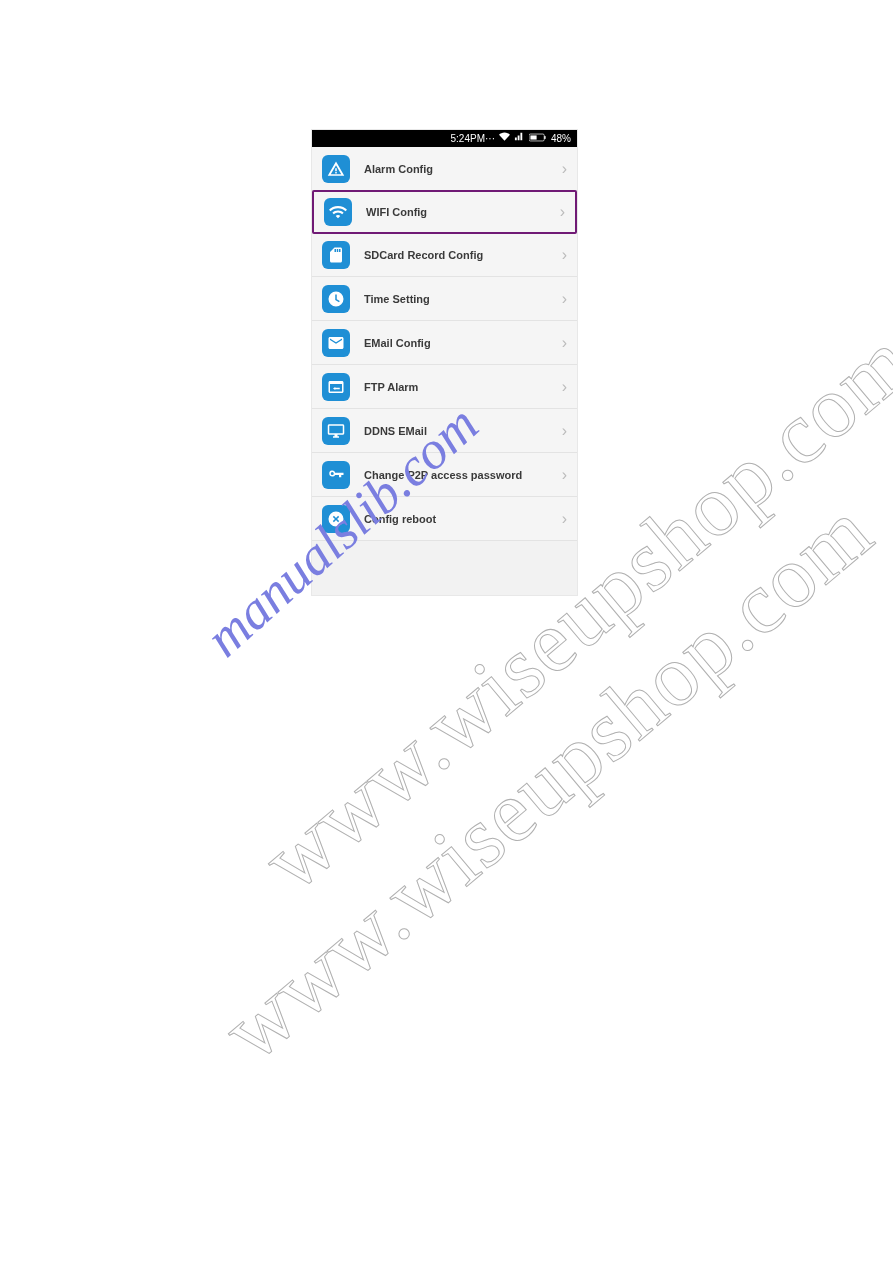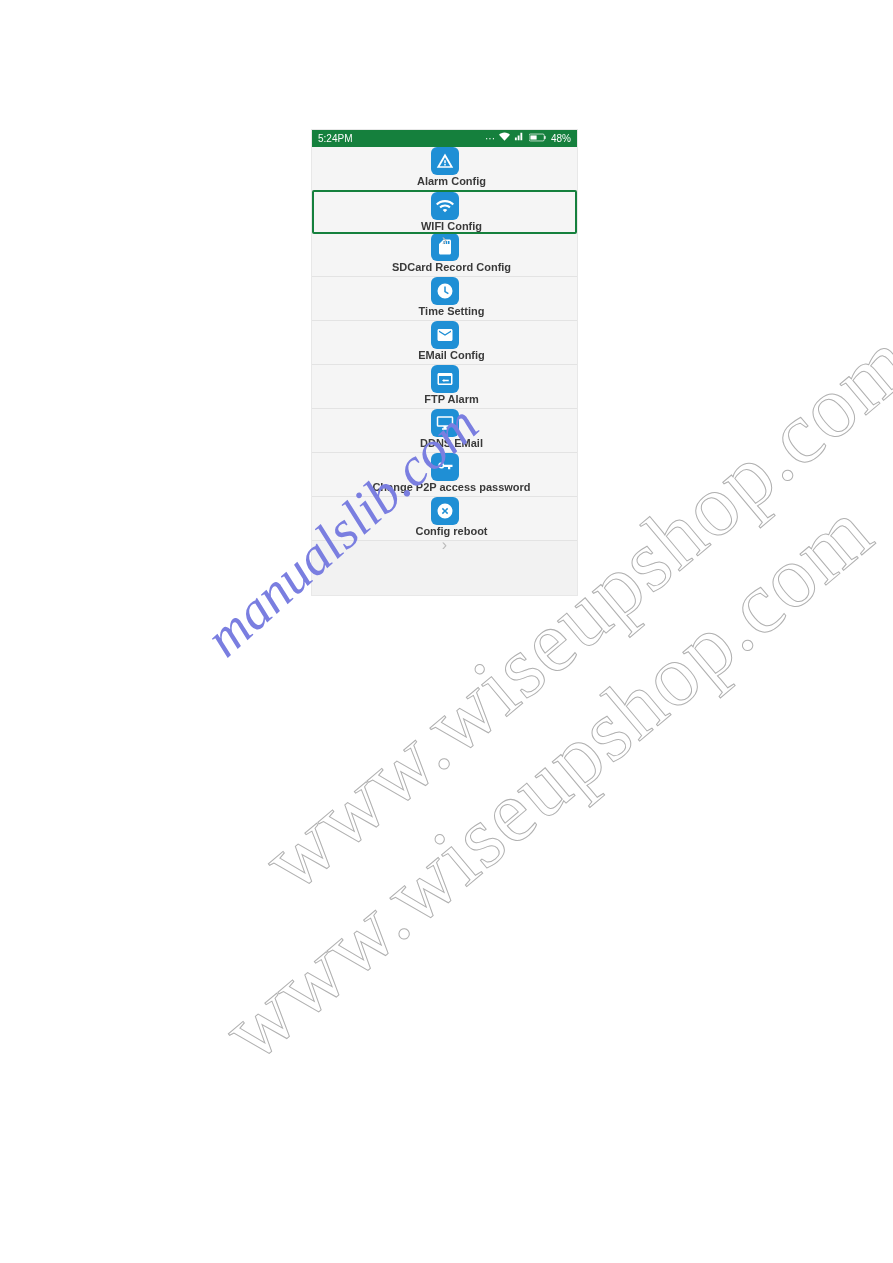--- a/index.html
+++ b/index.html
@@ -11,27 +11,27 @@
     top: 130px;
     width: 265px;
     height: 465px;
     background: #f2f2f2;
     box-shadow: 0 0 0 1px #e8e8e8;
     overflow: hidden;
   }
 
   .status-bar {
     height: 17px;
-    background: #15803d;
+    background: #000000;
     color: #fcfcfc;
     font-size: 10px;
     line-height: 17px;
     padding: 0 6px;
     display: flex;
-    justify-content: space-between;
+    justify-content: flex-end;
     align-items: center;
   }
   .status-left { }
   .status-right { display: flex; align-items: center; gap: 4px; }
   .status-right span.icon { display: inline-block; }
 
   .title-bar {
     height: 33px;
     background: #2e2e2e;
     color: #ffffff;
@@ -43,24 +43,23 @@
   .list { background: #efefef; }
 
   .row {
     height: 44px;
     background: #f5f5f5;
     border-bottom: 1px solid #e3e3e3;
     display: flex;
     align-items: center;
     padding: 0 10px;
     position: relative;
-    flex-direction: column;
   }
   .row.highlight {
-    border: 2px solid #15803d;
+    border: 2px solid #701a75;
     border-radius: 2px;
     height: 44px;
     margin: -1px 0;
     z-index: 2;
   }
 
   .icon-box {
     width: 28px;
     height: 28px;
     border-radius: 6px;

